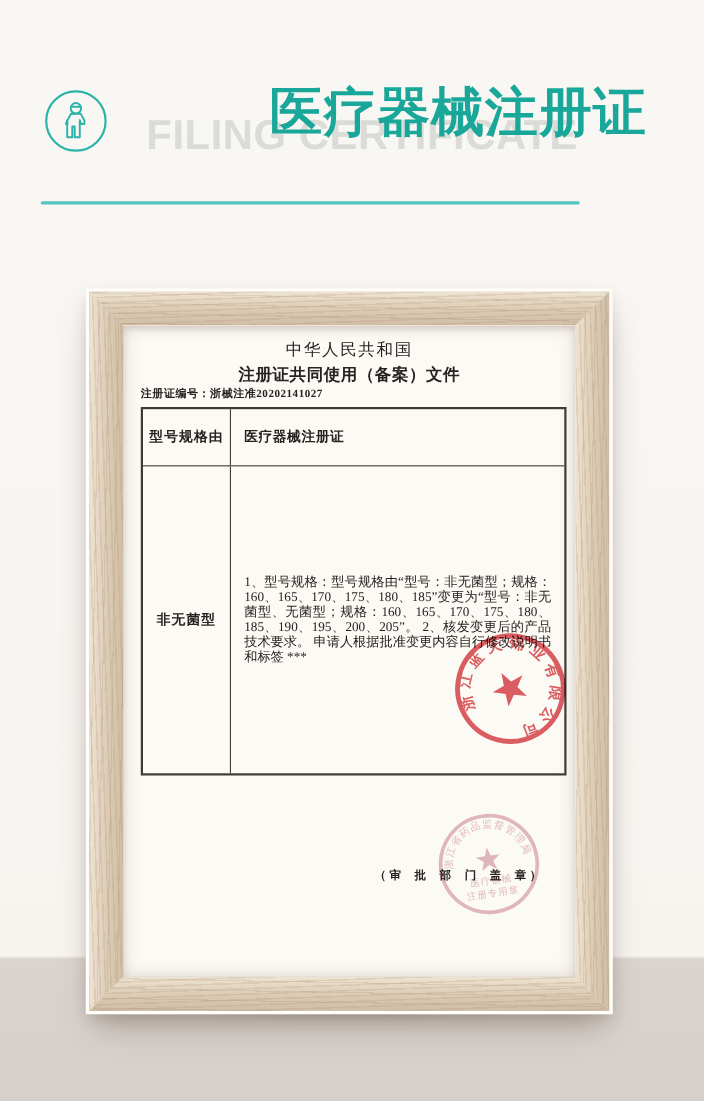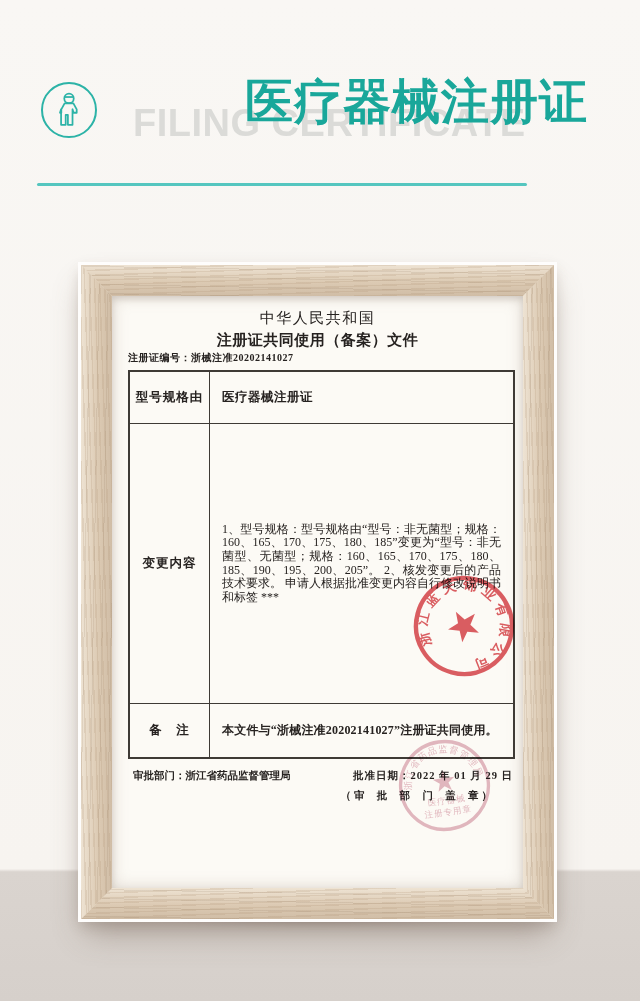--- a/index.html
+++ b/index.html
@@ -142,35 +142,27 @@
       <div class="cert-h1">中华人民共和国</div>
       <div class="cert-h2">注册证共同使用（备案）文件</div>
       <div class="reg-no">注册证编号：浙械注准20202141027</div>
 
       <div class="cert-table">
         <div class="t-row row-product">
           <div class="t-label">型号规格由</div>
           <div class="t-content">医疗器械注册证</div>
         </div>
         <div class="t-row row-change">
-          <div class="t-label">变更内容</div>
+          <div class="t-label">非无菌型</div>
           <div class="t-content">
             <p>1、型号规格：型号规格由“型号：非无菌型；规格：160、165、170、175、180、185”变更为“型号：非无菌型、无菌型；规格：160、165、170、175、180、185、190、195、200、205”。 2、核发变更后的产品技术要求。 申请人根据批准变更内容自行修改说明书和标签 ***</p>
           </div>
         </div>
-        <div class="t-row row-remark">
-          <div class="t-label">备　注</div>
-          <div class="t-content">本文件与“浙械注准20202141027”注册证共同使用。</div>
-        </div>
       </div>
 
-      <div class="cert-footer">
-        <span class="approval-dept">审批部门：浙江省药品监督管理局</span>
-        <span class="approval-date">批准日期：2022 年 01 月 29 日</span>
-      </div>
       <div class="seal-caption">（审 批 部 门 盖 章）</div>
 
       <svg class="red-seal" viewBox="-75 -75 150 150">
         <g transform="rotate(-30)" fill="none" stroke="#d8494f">
           <circle r="60" stroke-width="5.5"></circle>
           <path id="redArc" d="M -46 0 A 46 46 0 1 1 46 0 A 46 46 0 1 1 -46 0" stroke="none"></path>
           <polygon transform="scale(0.68)" points="0,-30 7.05,-9.71 28.53,-9.27 11.41,3.71 17.63,24.27 0,12 -17.63,24.27 -11.41,3.71 -28.53,-9.27 -7.05,-9.71" fill="#d8494f" stroke="none"></polygon>
           <text font-size="17" letter-spacing="6.5" fill="#d8494f" stroke="none" font-family="Liberation Serif, DejaVu Serif, serif" font-weight="bold">
             <textPath href="#redArc">浙江蓝天锦业有限公司</textPath>
           </text>

